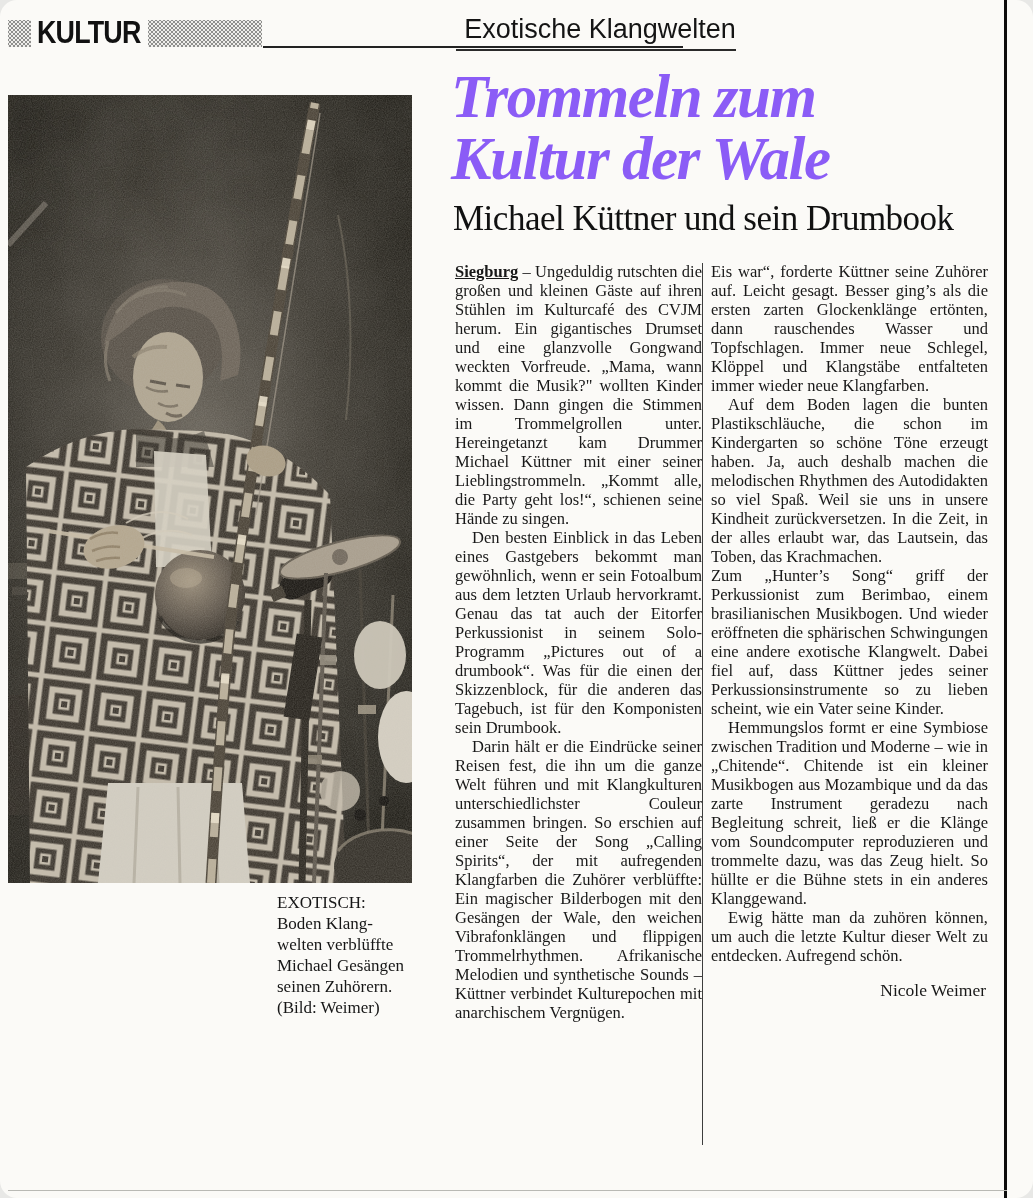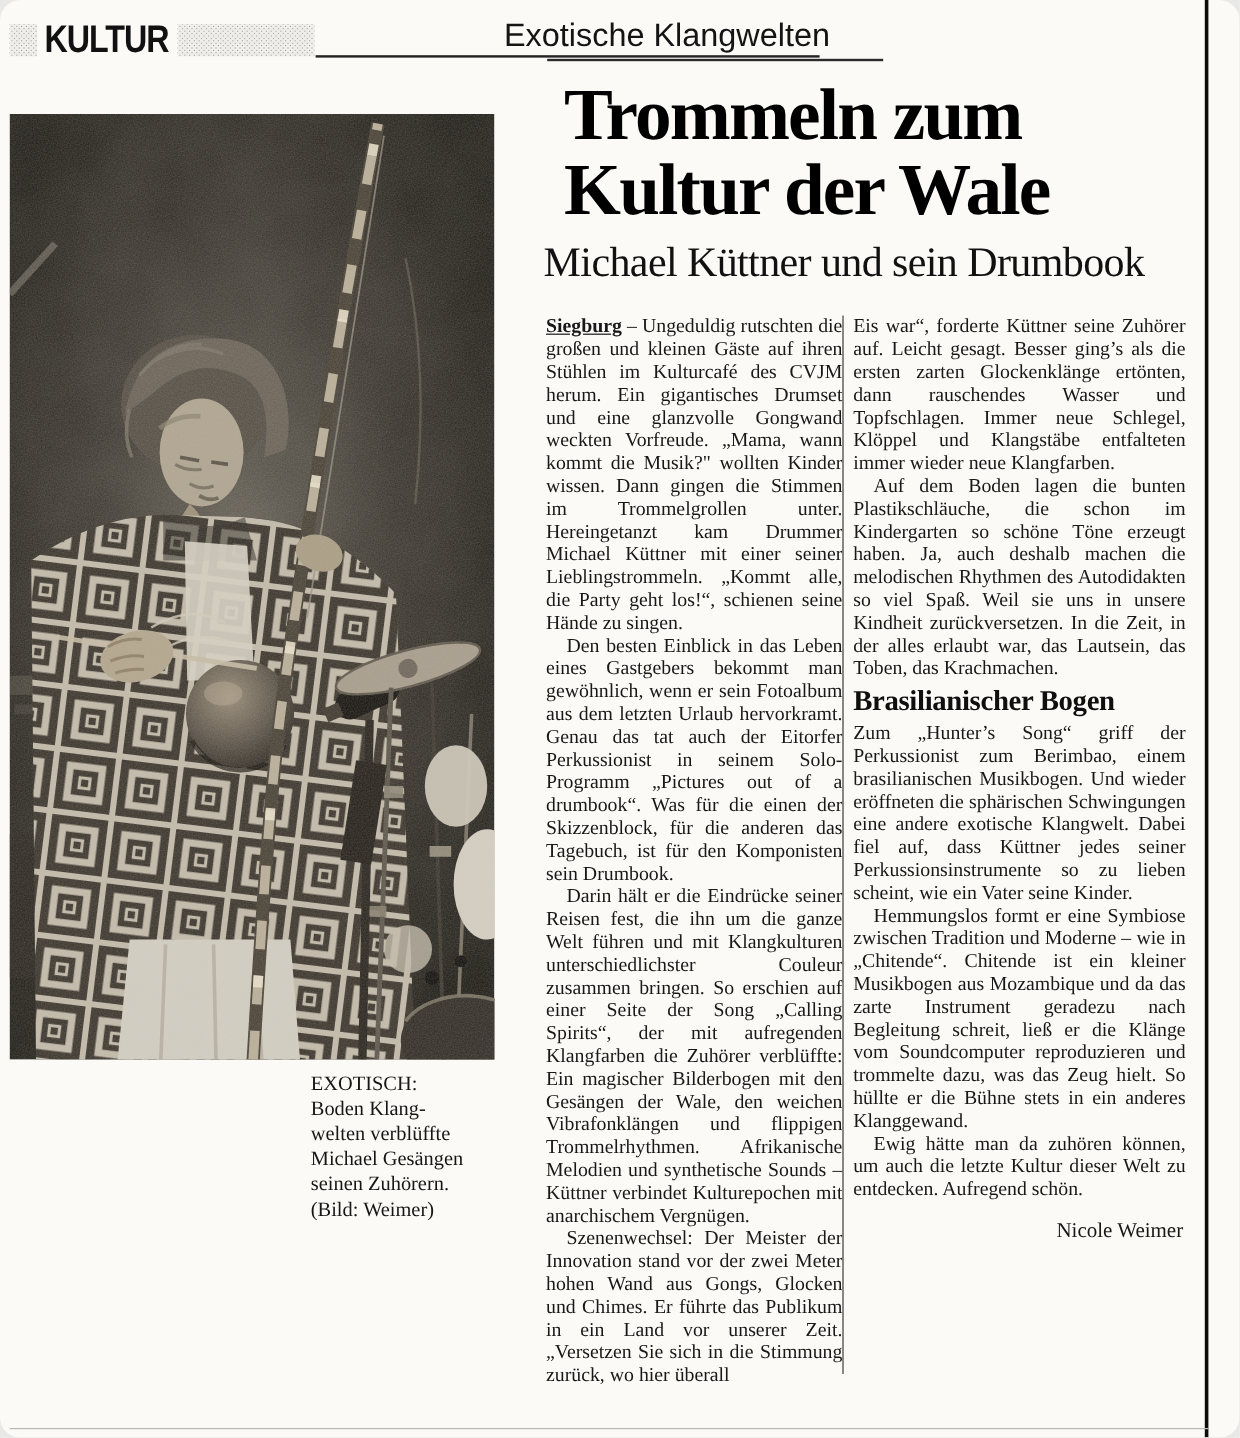--- a/index.html
+++ b/index.html
@@ -20,40 +20,40 @@
   .checker.sq{left:8px; top:20px; width:23px; height:27px;}
   .checker.bar{left:148px; top:20px; width:114px; height:27px;}
   .kultur-label{
     position:absolute; left:37px; top:14px;
     font-family:"Liberation Sans","DejaVu Sans",sans-serif;
     font-size:32px; font-weight:800; letter-spacing:-1px;
     transform:scaleX(.84); transform-origin:left center; color:#111;
   }
   .ruleA{position:absolute; left:263px; top:46px; width:420px; height:2px; background:#222;}
   .kicker{
-    position:absolute; left:420px; top:14px; width:310px; 
+    position:absolute; left:445px; top:14px; width:310px; text-align:center;
     font-family:"Liberation Sans","DejaVu Sans",sans-serif;
     font-size:27px; color:#141414;
   }
   .ruleB{position:absolute; left:456px; top:49px; width:280px; height:2px; background:#2a2a2a;}
   
   .headline{
-    position:absolute; left:470px; top:66px; margin:0; width:560px;
+    position:absolute; left:451px; top:66px; margin:0; width:560px;
     font-size:61px; font-weight:bold; line-height:1.02;
-    letter-spacing:-1.5px; color:#000000;
+    letter-spacing:-1.5px; color:#8b5cf6;font-style:italic;
   }
   .deck{
     position:absolute; left:453px; top:199px; margin:0; width:560px;
     font-size:35px; font-weight:normal; letter-spacing:-0.5px; color:#111;
   }
   
   .photo{position:absolute; left:8px; top:95px; width:404px; height:788px; margin:0;}
   .photo svg{display:block; width:100%; height:100%;}
   .caption{
-    position:absolute; left:259px; top:892px; width:150px;
+    position:absolute; left:277px; top:892px; width:150px;
     font-size:17px; line-height:21px; color:#161616;
   }
   
   .col{position:absolute; top:262px; font-size:16.5px; line-height:19px; text-align:justify; color:#181818;}
   .col1{left:455px; width:247px;}
   .col2{left:711px; width:277px;}
   .col p{margin:0; padding:0;}
   .col p.ind{text-indent:17px;}
   .dateline{font-weight:bold;text-decoration:underline;}
   .crosshead{
@@ -191,29 +191,27 @@
     <div>welten verblüffte</div>
     <div>Michael Gesängen</div>
     <div>seinen Zuhörern.</div>
     <div>(Bild: Weimer)</div>
   </div>
 
   <div class="col col1">
     <p><b class="dateline">Siegburg</b><span> – Ungeduldig rutschten die großen und kleinen Gäste auf ihren Stühlen im Kulturcafé des CVJM herum. Ein gigantisches Drumset und eine glanzvolle Gongwand weckten Vorfreude. „Mama, wann kommt die Musik?" wollten Kinder wissen. Dann gingen die Stimmen im Trommelgrollen unter. Hereingetanzt kam Drummer Michael Küttner mit einer seiner Lieblingstrommeln. „Kommt alle, die Party geht los!“, schienen seine Hände zu singen.</span></p>
     <p class="ind">Den besten Einblick in das Leben eines Gastgebers bekommt man gewöhnlich, wenn er sein Fotoalbum aus dem letzten Urlaub hervorkramt. Genau das tat auch der Eitorfer Perkussionist in seinem Solo-Programm „Pictures out of a drumbook“. Was für die einen der Skizzenblock, für die anderen das Tagebuch, ist für den Komponisten sein Drumbook.</p>
     <p class="ind">Darin hält er die Eindrücke seiner Reisen fest, die ihn um die ganze Welt führen und mit Klangkulturen unterschiedlichster Couleur zusammen bringen. So erschien auf einer Seite der Song „Calling Spirits“, der mit aufregenden Klangfarben die Zuhörer verblüffte: Ein magischer Bilderbogen mit den Gesängen der Wale, den weichen Vibrafonklängen und flippigen Trommelrhythmen. Afrikanische Melodien und synthetische Sounds – Küttner verbindet Kulturepochen mit anarchischem Vergnügen.</p>
-    <p class="ind">Szenenwechsel: Der Meister der Innovation stand vor der zwei Meter hohen Wand aus Gongs, Glocken und Chimes. Er führte das Publikum in ein Land vor unserer Zeit. „Versetzen Sie sich in die Stimmung zurück, wo hier überall</p>
   </div>
 
   <div class="coldiv"></div>
 
   <div class="col col2">
     <p>Eis war“, forderte Küttner seine Zuhörer auf. Leicht gesagt. Besser ging’s als die ersten zarten Glockenklänge ertönten, dann rauschendes Wasser und Topfschlagen. Immer neue Schlegel, Klöppel und Klangstäbe entfalteten immer wieder neue Klangfarben.</p>
     <p class="ind">Auf dem Boden lagen die bunten Plastikschläuche, die schon im Kindergarten so schöne Töne erzeugt haben. Ja, auch deshalb machen die melodischen Rhythmen des Autodidakten so viel Spaß. Weil sie uns in unsere Kindheit zurückversetzen. In die Zeit, in der alles erlaubt war, das Lautsein, das Toben, das Krachmachen.</p>
-    <h3 class="crosshead">Brasilianischer Bogen</h3>
     <p>Zum „Hunter’s Song“ griff der Perkussionist zum Berimbao, einem brasilianischen Musikbogen. Und wieder eröffneten die sphärischen Schwingungen eine andere exotische Klangwelt. Dabei fiel auf, dass Küttner jedes seiner Perkussionsinstrumente so zu lieben scheint, wie ein Vater seine Kinder.</p>
     <p class="ind">Hemmungslos formt er eine Symbiose zwischen Tradition und Moderne – wie in „Chitende“. Chitende ist ein kleiner Musikbogen aus Mozambique und da das zarte Instrument geradezu nach Begleitung schreit, ließ er die Klänge vom Soundcomputer reproduzieren und trommelte dazu, was das Zeug hielt. So hüllte er die Bühne stets in ein anderes Klanggewand.</p>
     <p class="ind">Ewig hätte man da zuhören können, um auch die letzte Kultur dieser Welt zu entdecken. Aufregend schön.</p>
     <div class="byline">Nicole Weimer</div>
   </div>
 
   <div class="page-rule-right"></div>
   <div class="bottom-rule"></div>
 </div>
 

